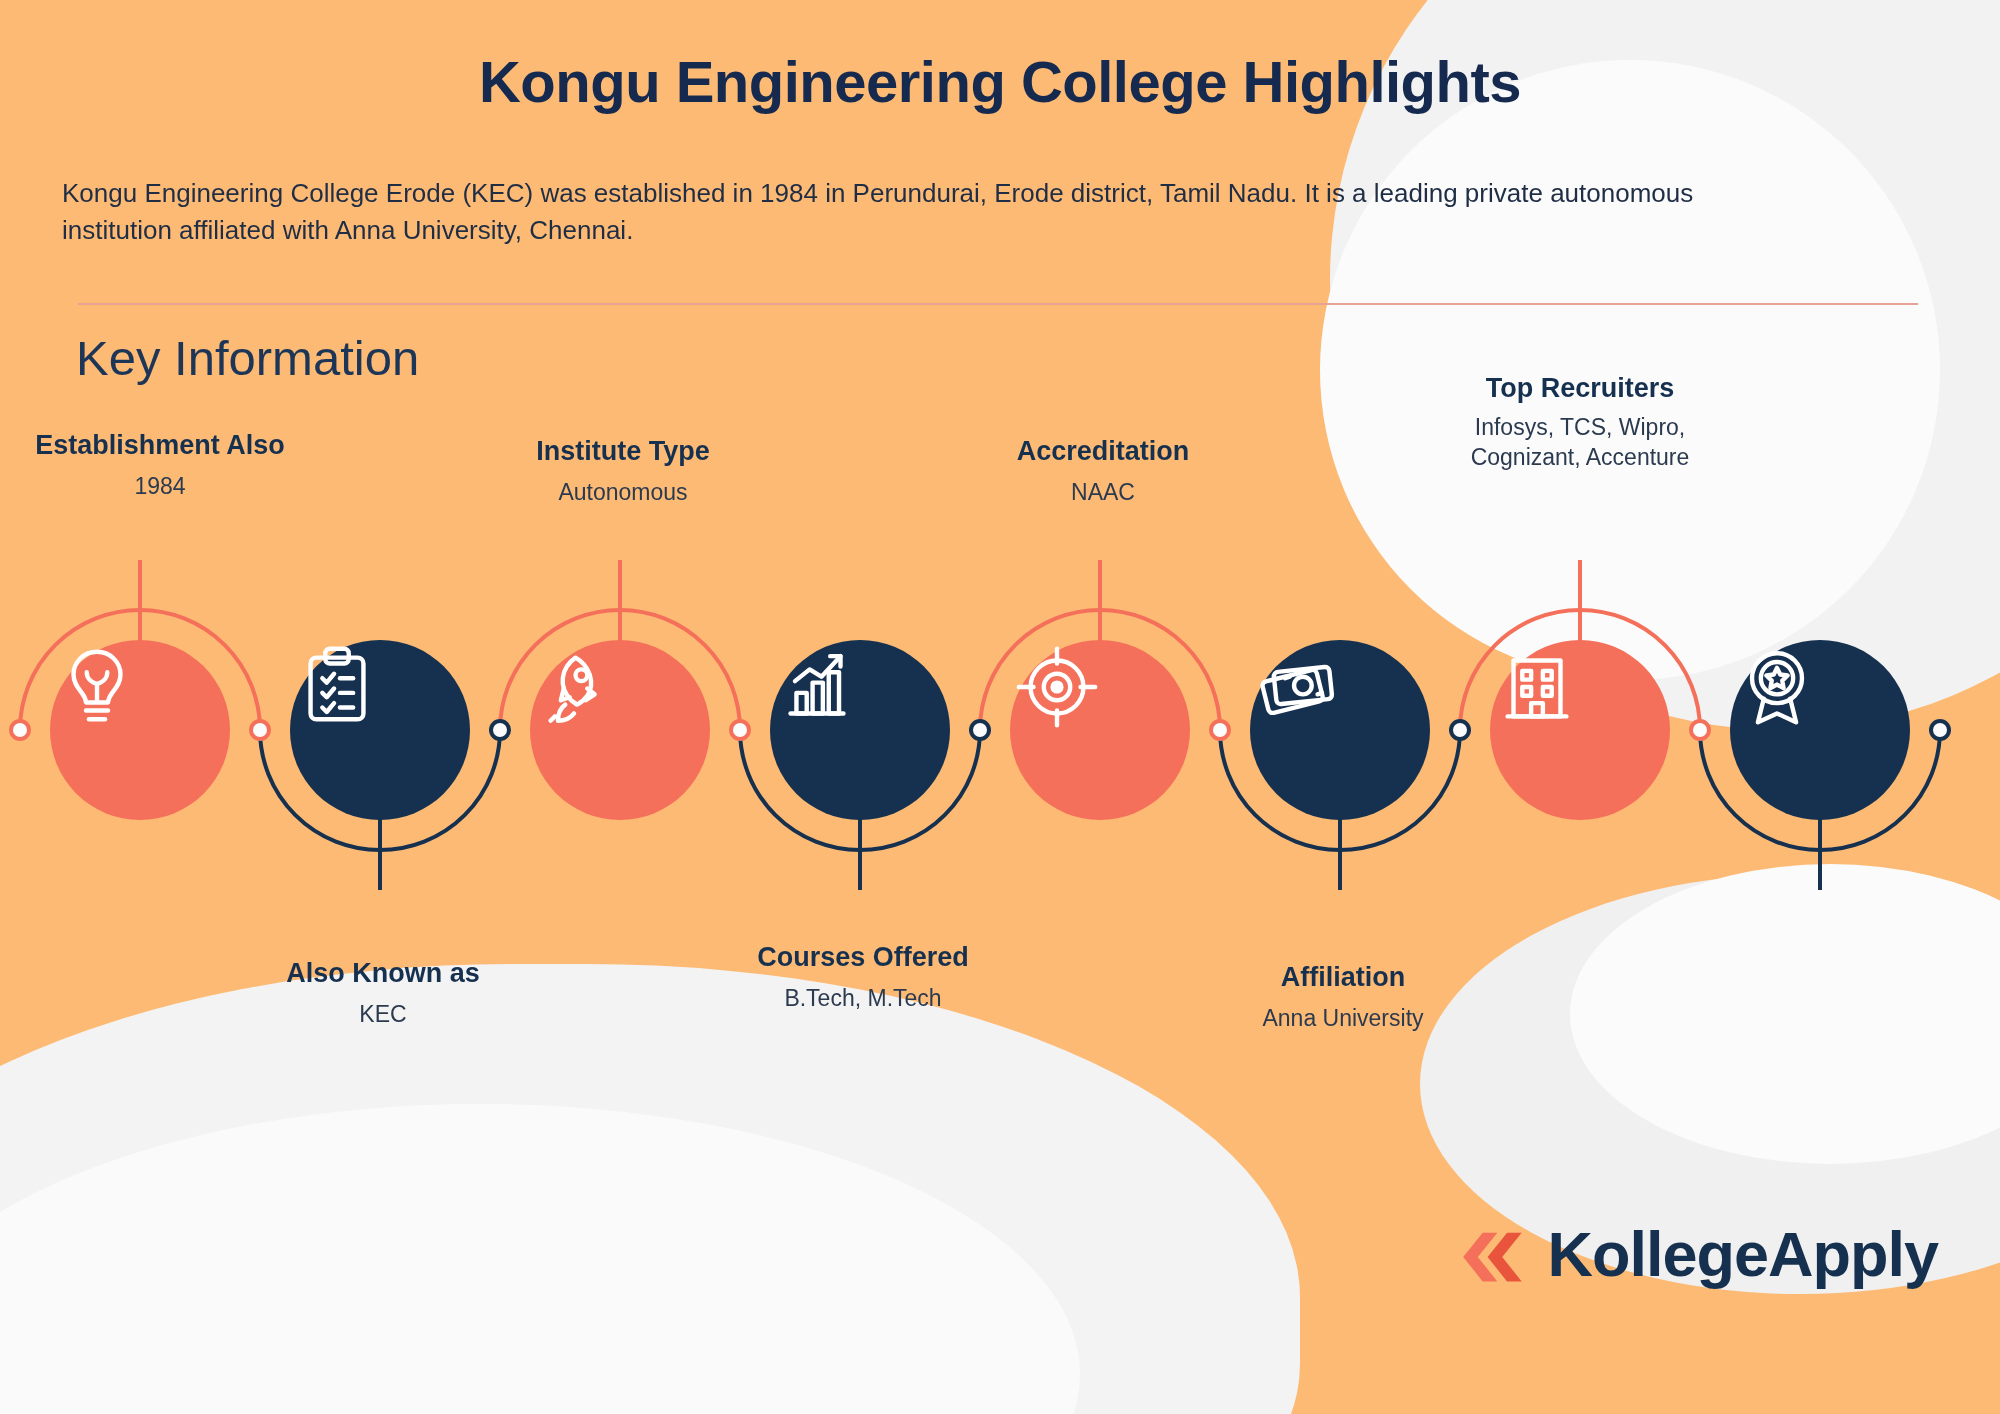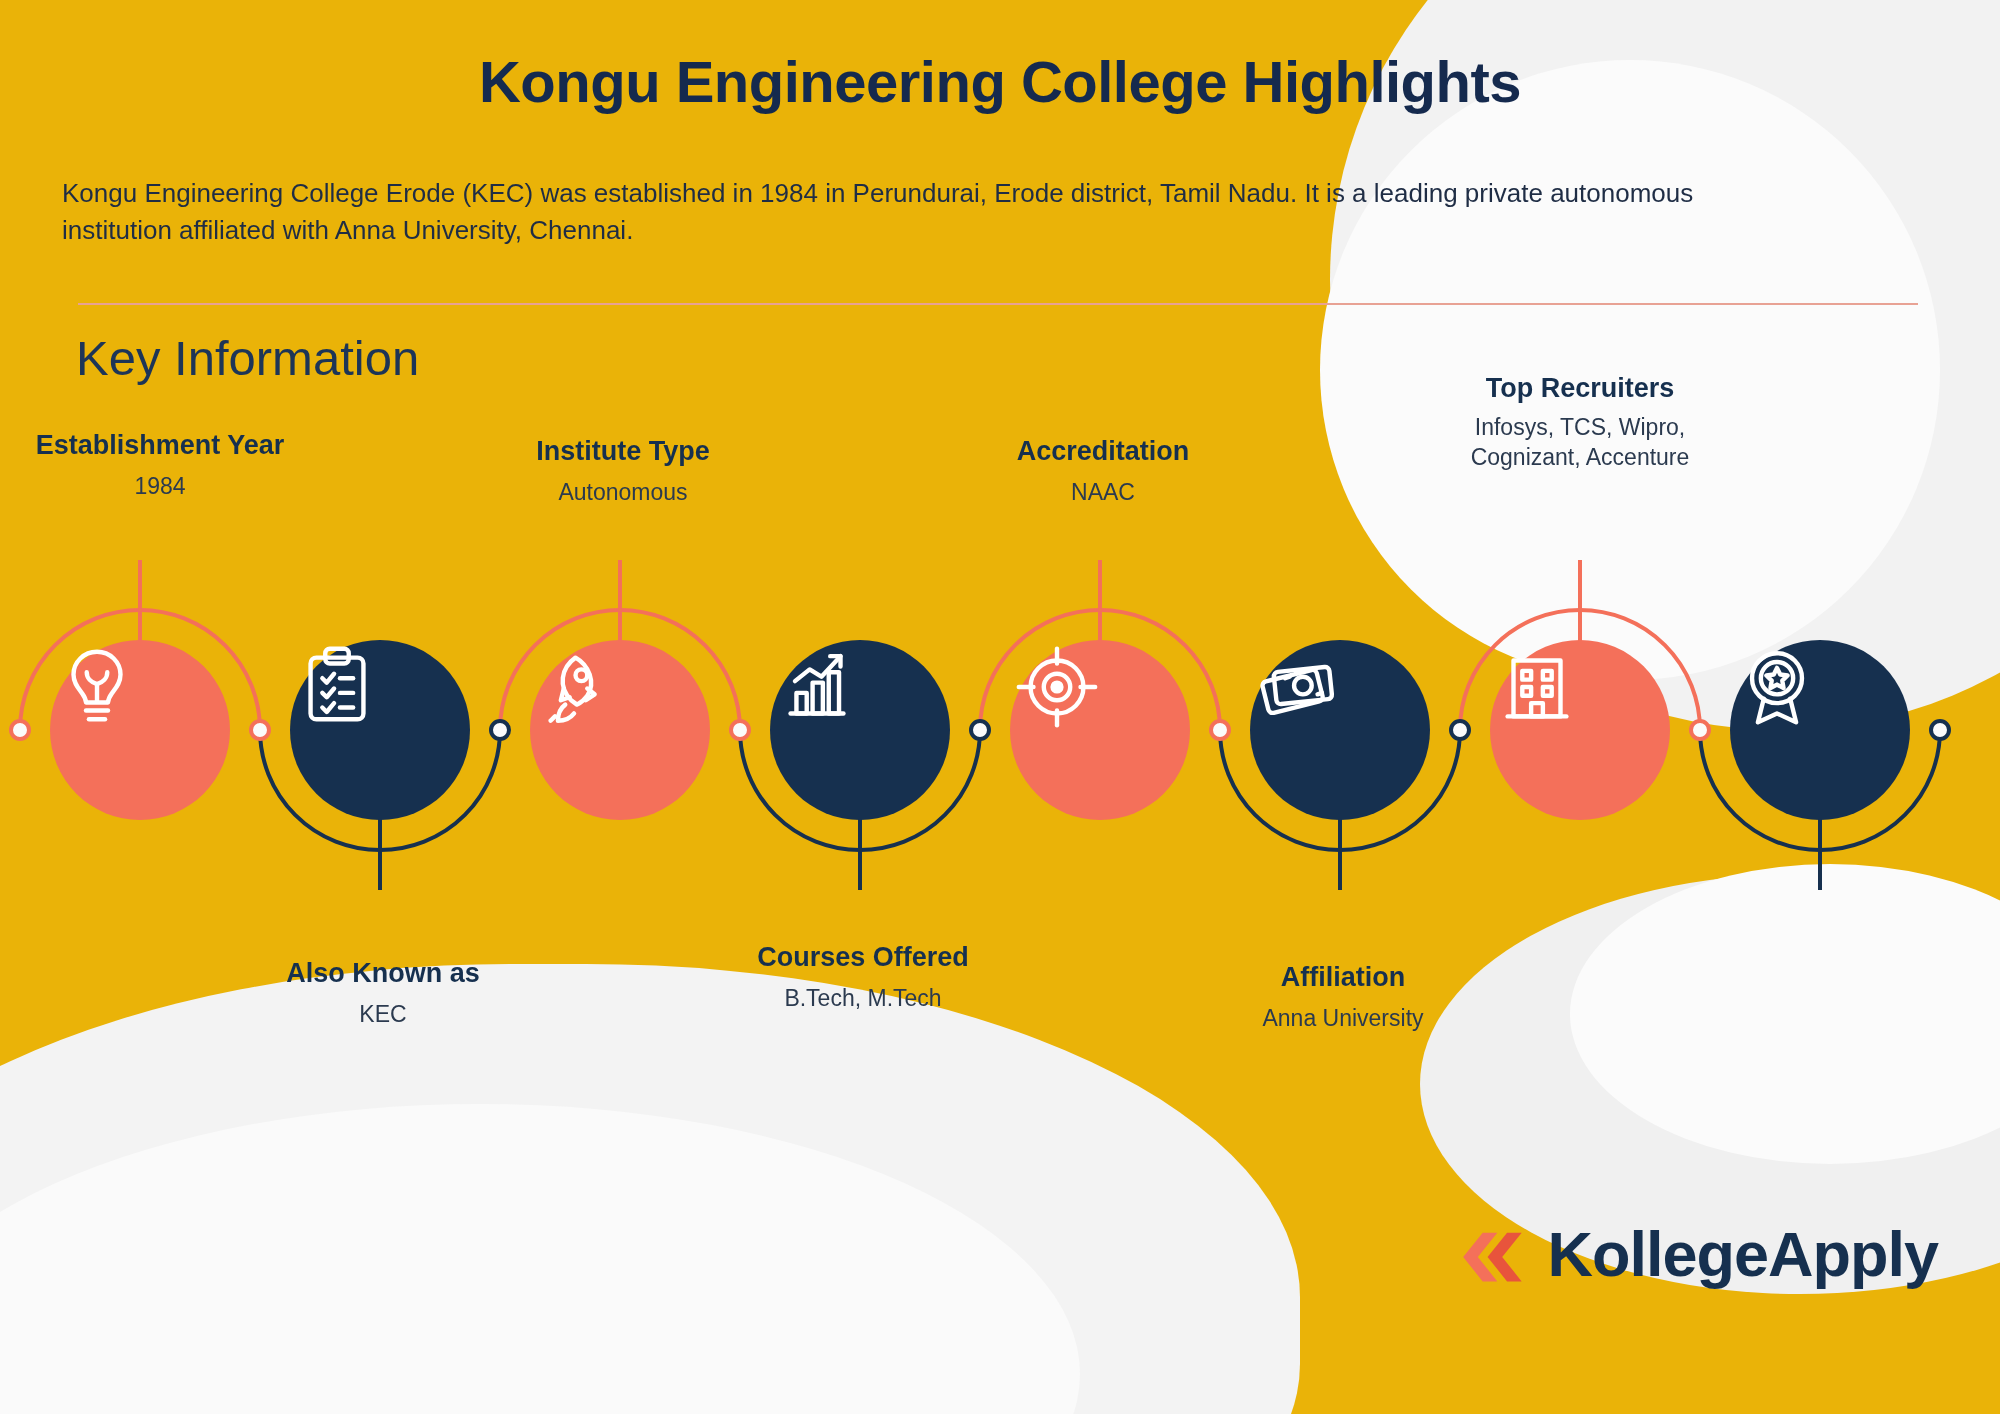--- a/index.html
+++ b/index.html
@@ -10,21 +10,21 @@
     width: 2000px;
     height: 1414px;
     background: #ffffff;
     font-family: "Liberation Sans", sans-serif;
     overflow: hidden;
   }
   .page {
     position: relative;
     width: 2000px;
     height: 1414px;
-    background: #eab308;
+    background: #fdba74;
     overflow: hidden;
   }
   
   .bg-layer { position: absolute; inset: 0; overflow: hidden; }
   .blob {
     position: absolute;
     background: #f1f1f1;
     border-radius: 50%;
   }
   .blob.b1 { width: 900px; height: 900px; right: -230px; top: -170px; background:#f2f2f2; }
@@ -283,21 +283,21 @@
       <svg viewBox="0 0 64 64" fill="none" stroke="#ffffff" stroke-width="3" stroke-linecap="round" stroke-linejoin="round">
         <circle cx="32" cy="26" r="17"></circle>
         <circle cx="32" cy="26" r="11"></circle>
         <path d="M32 19l2.2 4.5 5 .7-3.6 3.5.85 5-4.45-2.35L27.55 32.7l.85-5-3.6-3.5 5-.7z"></path>
         <path d="M23 40l-4 16 13-6 13 6-4-16"></path>
       </svg>
     </div>
   </div>
 
   <div class="lbl" style="left:0px; top:430px; width:320px;">
-    <div class="t">Establishment Year</div>
+    <div class="t">Establishment Also</div>
     <div class="v">1984</div>
   </div>
 
   <div class="lbl" style="left:458px; top:436px; width:330px;">
     <div class="t">Institute Type</div>
     <div class="v">Autonomous</div>
   </div>
 
   <div class="lbl" style="left:938px; top:436px; width:330px;">
     <div class="t">Accreditation</div>

